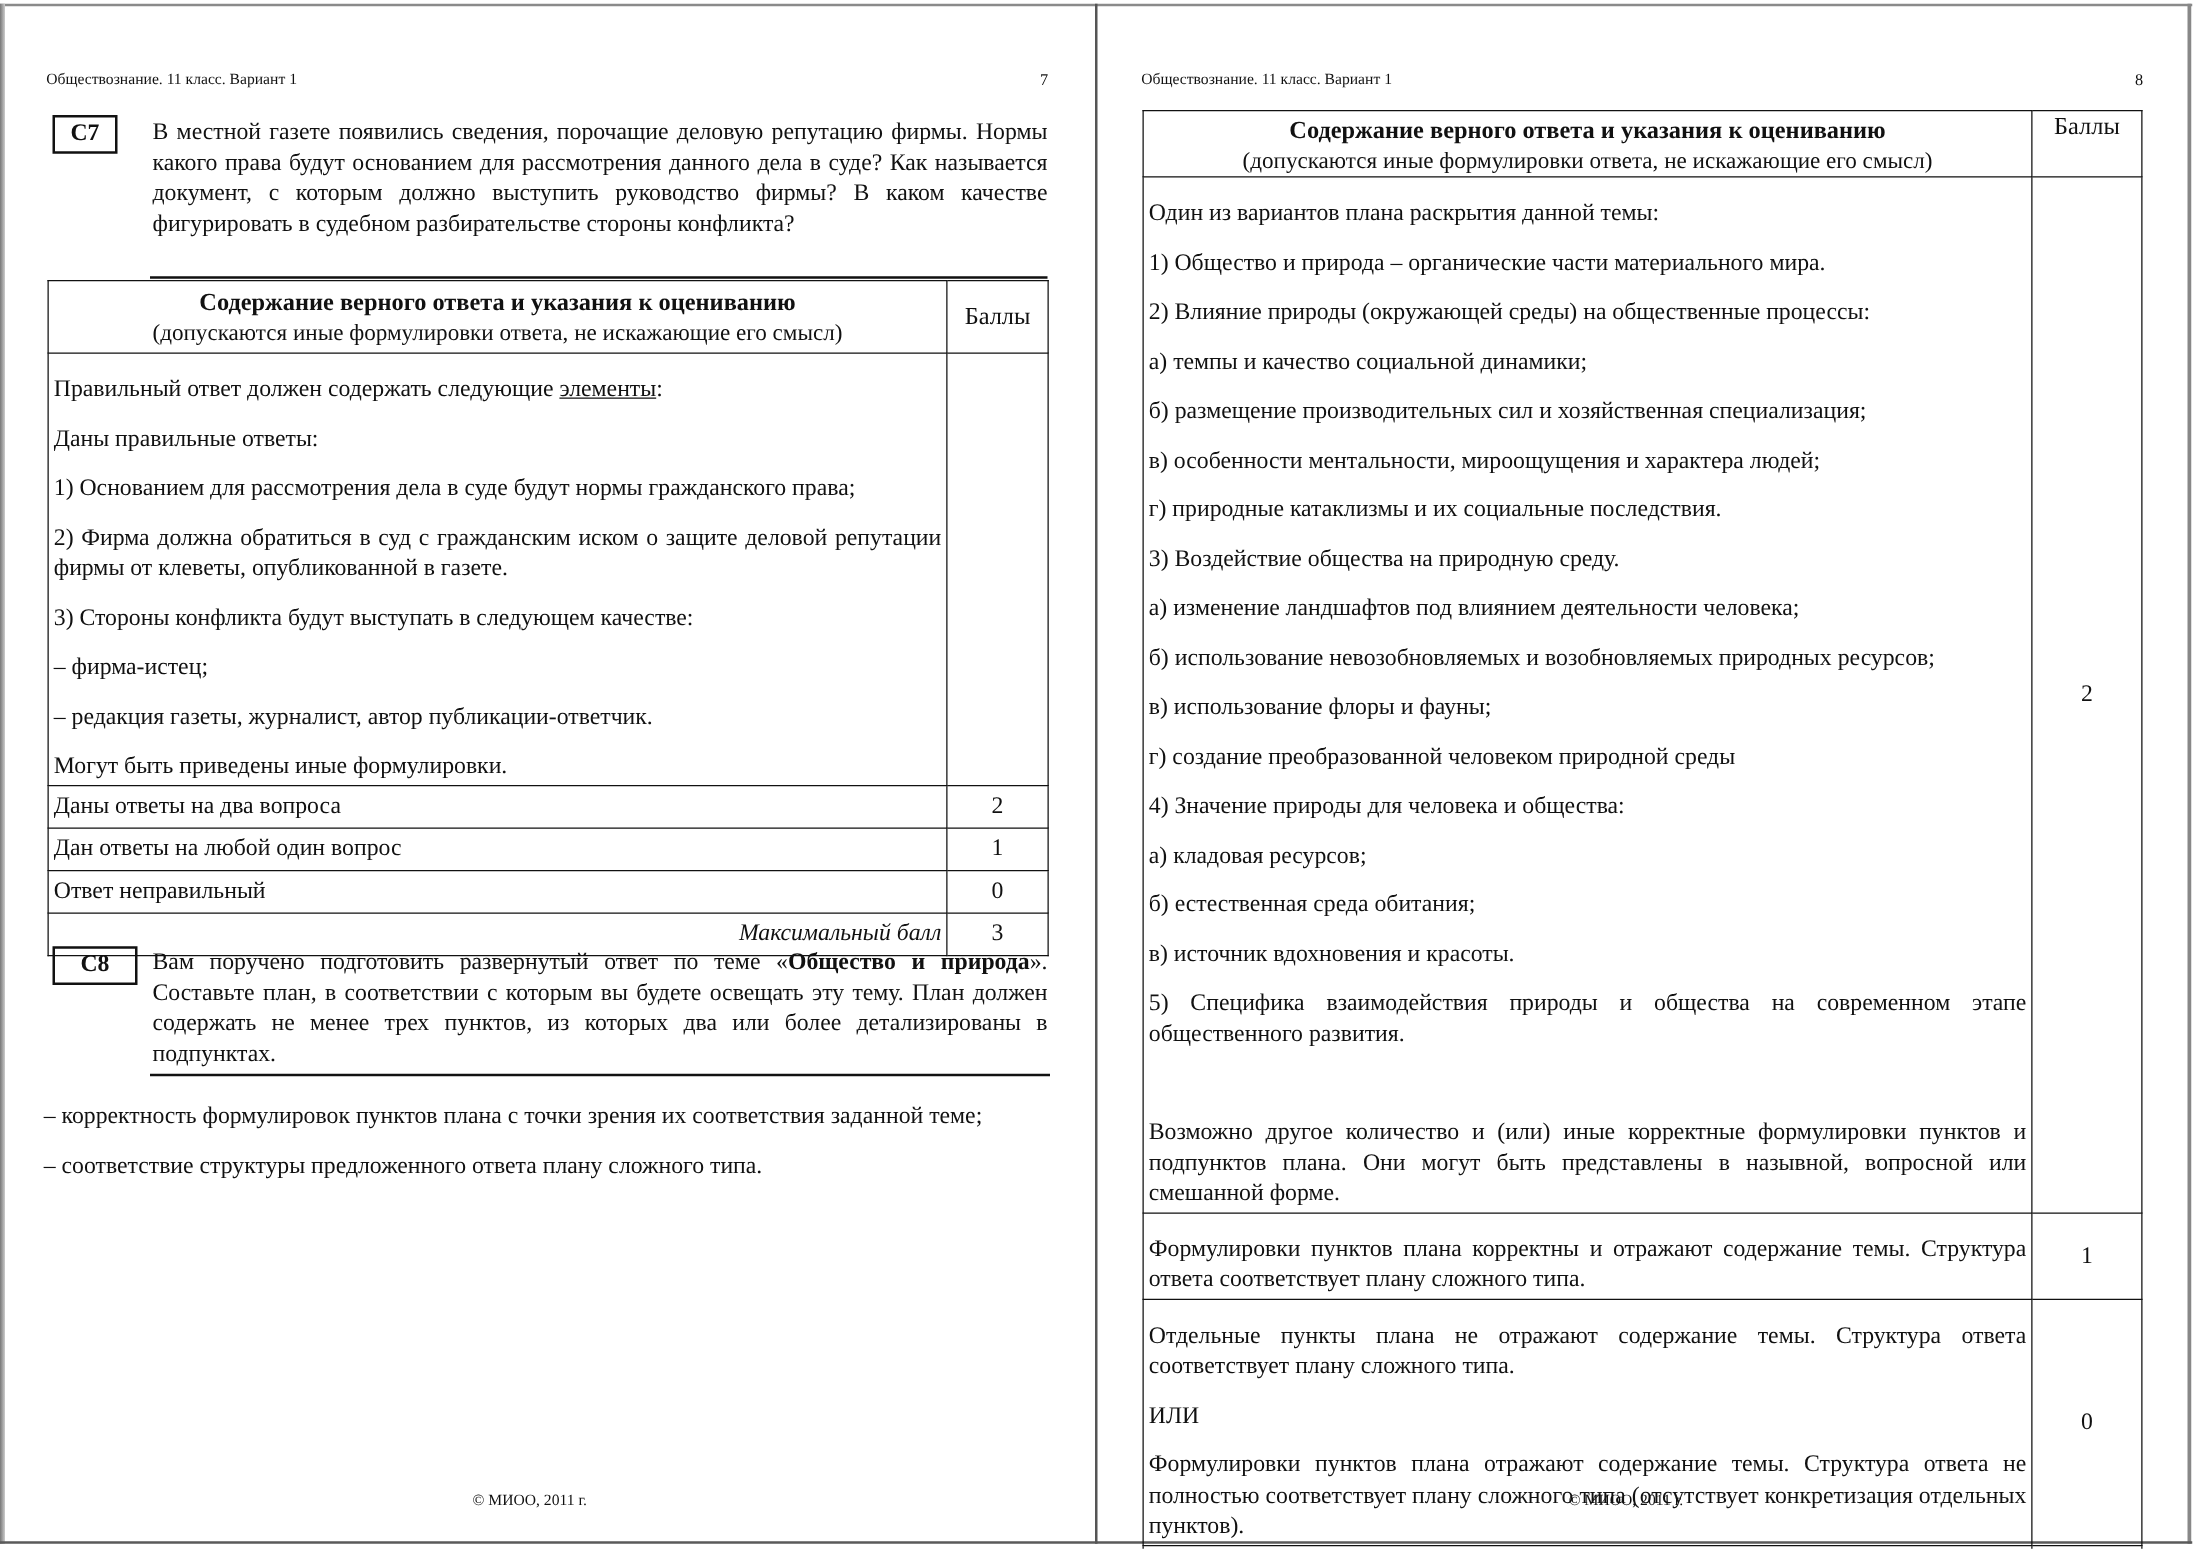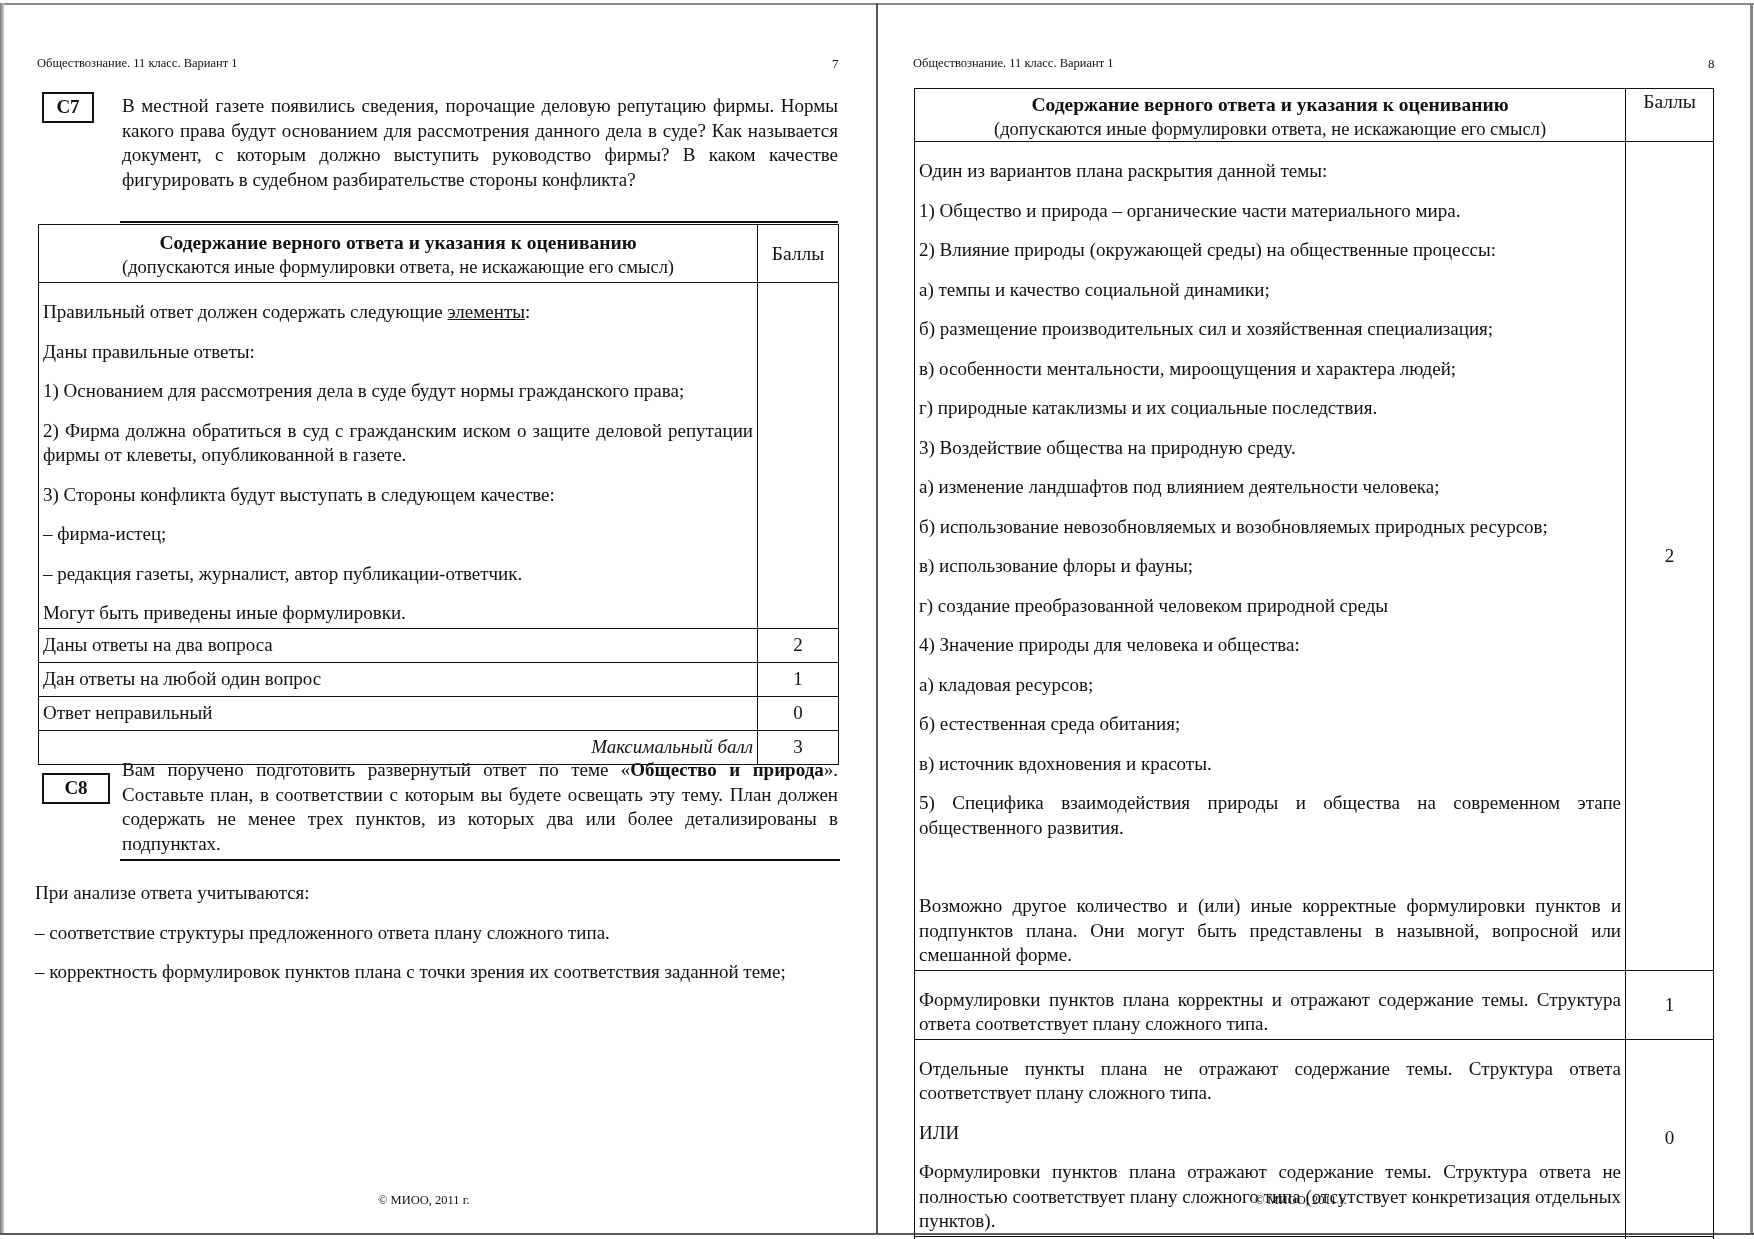--- a/index.html
+++ b/index.html
@@ -96,30 +96,29 @@
         <td style="vertical-align:middle;">Ответ неправильный</td>
         <td class="score-cell">0</td>
       </tr>
       <tr style="height:34px;">
         <td class="max-label" style="vertical-align:middle;">Максимальный балл</td>
         <td class="score-cell">3</td>
       </tr>
     </tbody>
       </table>
 
-    <div class="qbox" style="left:42px; top:741px; width:68px; height:31px;margin-top:16px;">С8</div>
+    <div class="qbox" style="left:42px; top:741px; width:68px; height:31px;">С8</div>
     <div class="qtext" style="left:122px; top:742px; width:716px;">
       <span>Вам поручено подготовить развернутый ответ по теме «</span><span class="bold">Общество и природа</span><span>». Составьте план, в соответствии с которым вы будете освещать эту тему. План должен содержать не менее трех пунктов, из которых два или более детализированы в подпунктах.</span>
     </div>
     <div class="underline-rule" style="left:120px; top:843px; width:720px;"></div>
 
     <div class="plain-text" style="left:35px; top:850px; width:806px;">
-      <span class="line">При анализе ответа учитываются:</span>
+      <span class="line">– корректность формулировок пунктов плана с точки зрения их соответствия заданной теме;</span>
       <span class="line">– соответствие структуры предложенного ответа плану сложного типа.</span>
-      <span class="line">– корректность формулировок пунктов плана с точки зрения их соответствия заданной теме;</span>
     </div>
 
     <div class="footer" style="left:378px;">© МИОО, 2011 г.</div>
   </div>
 
   <div class="page page-right">
     <div class="running-head" style="left:35px;">Обществознание. 11 класс. Вариант 1</div>
     <div class="page-num" style="left:830px;">8</div>
 
     <table class="rubric" style="left:36px; top:72px; width:800px;">

